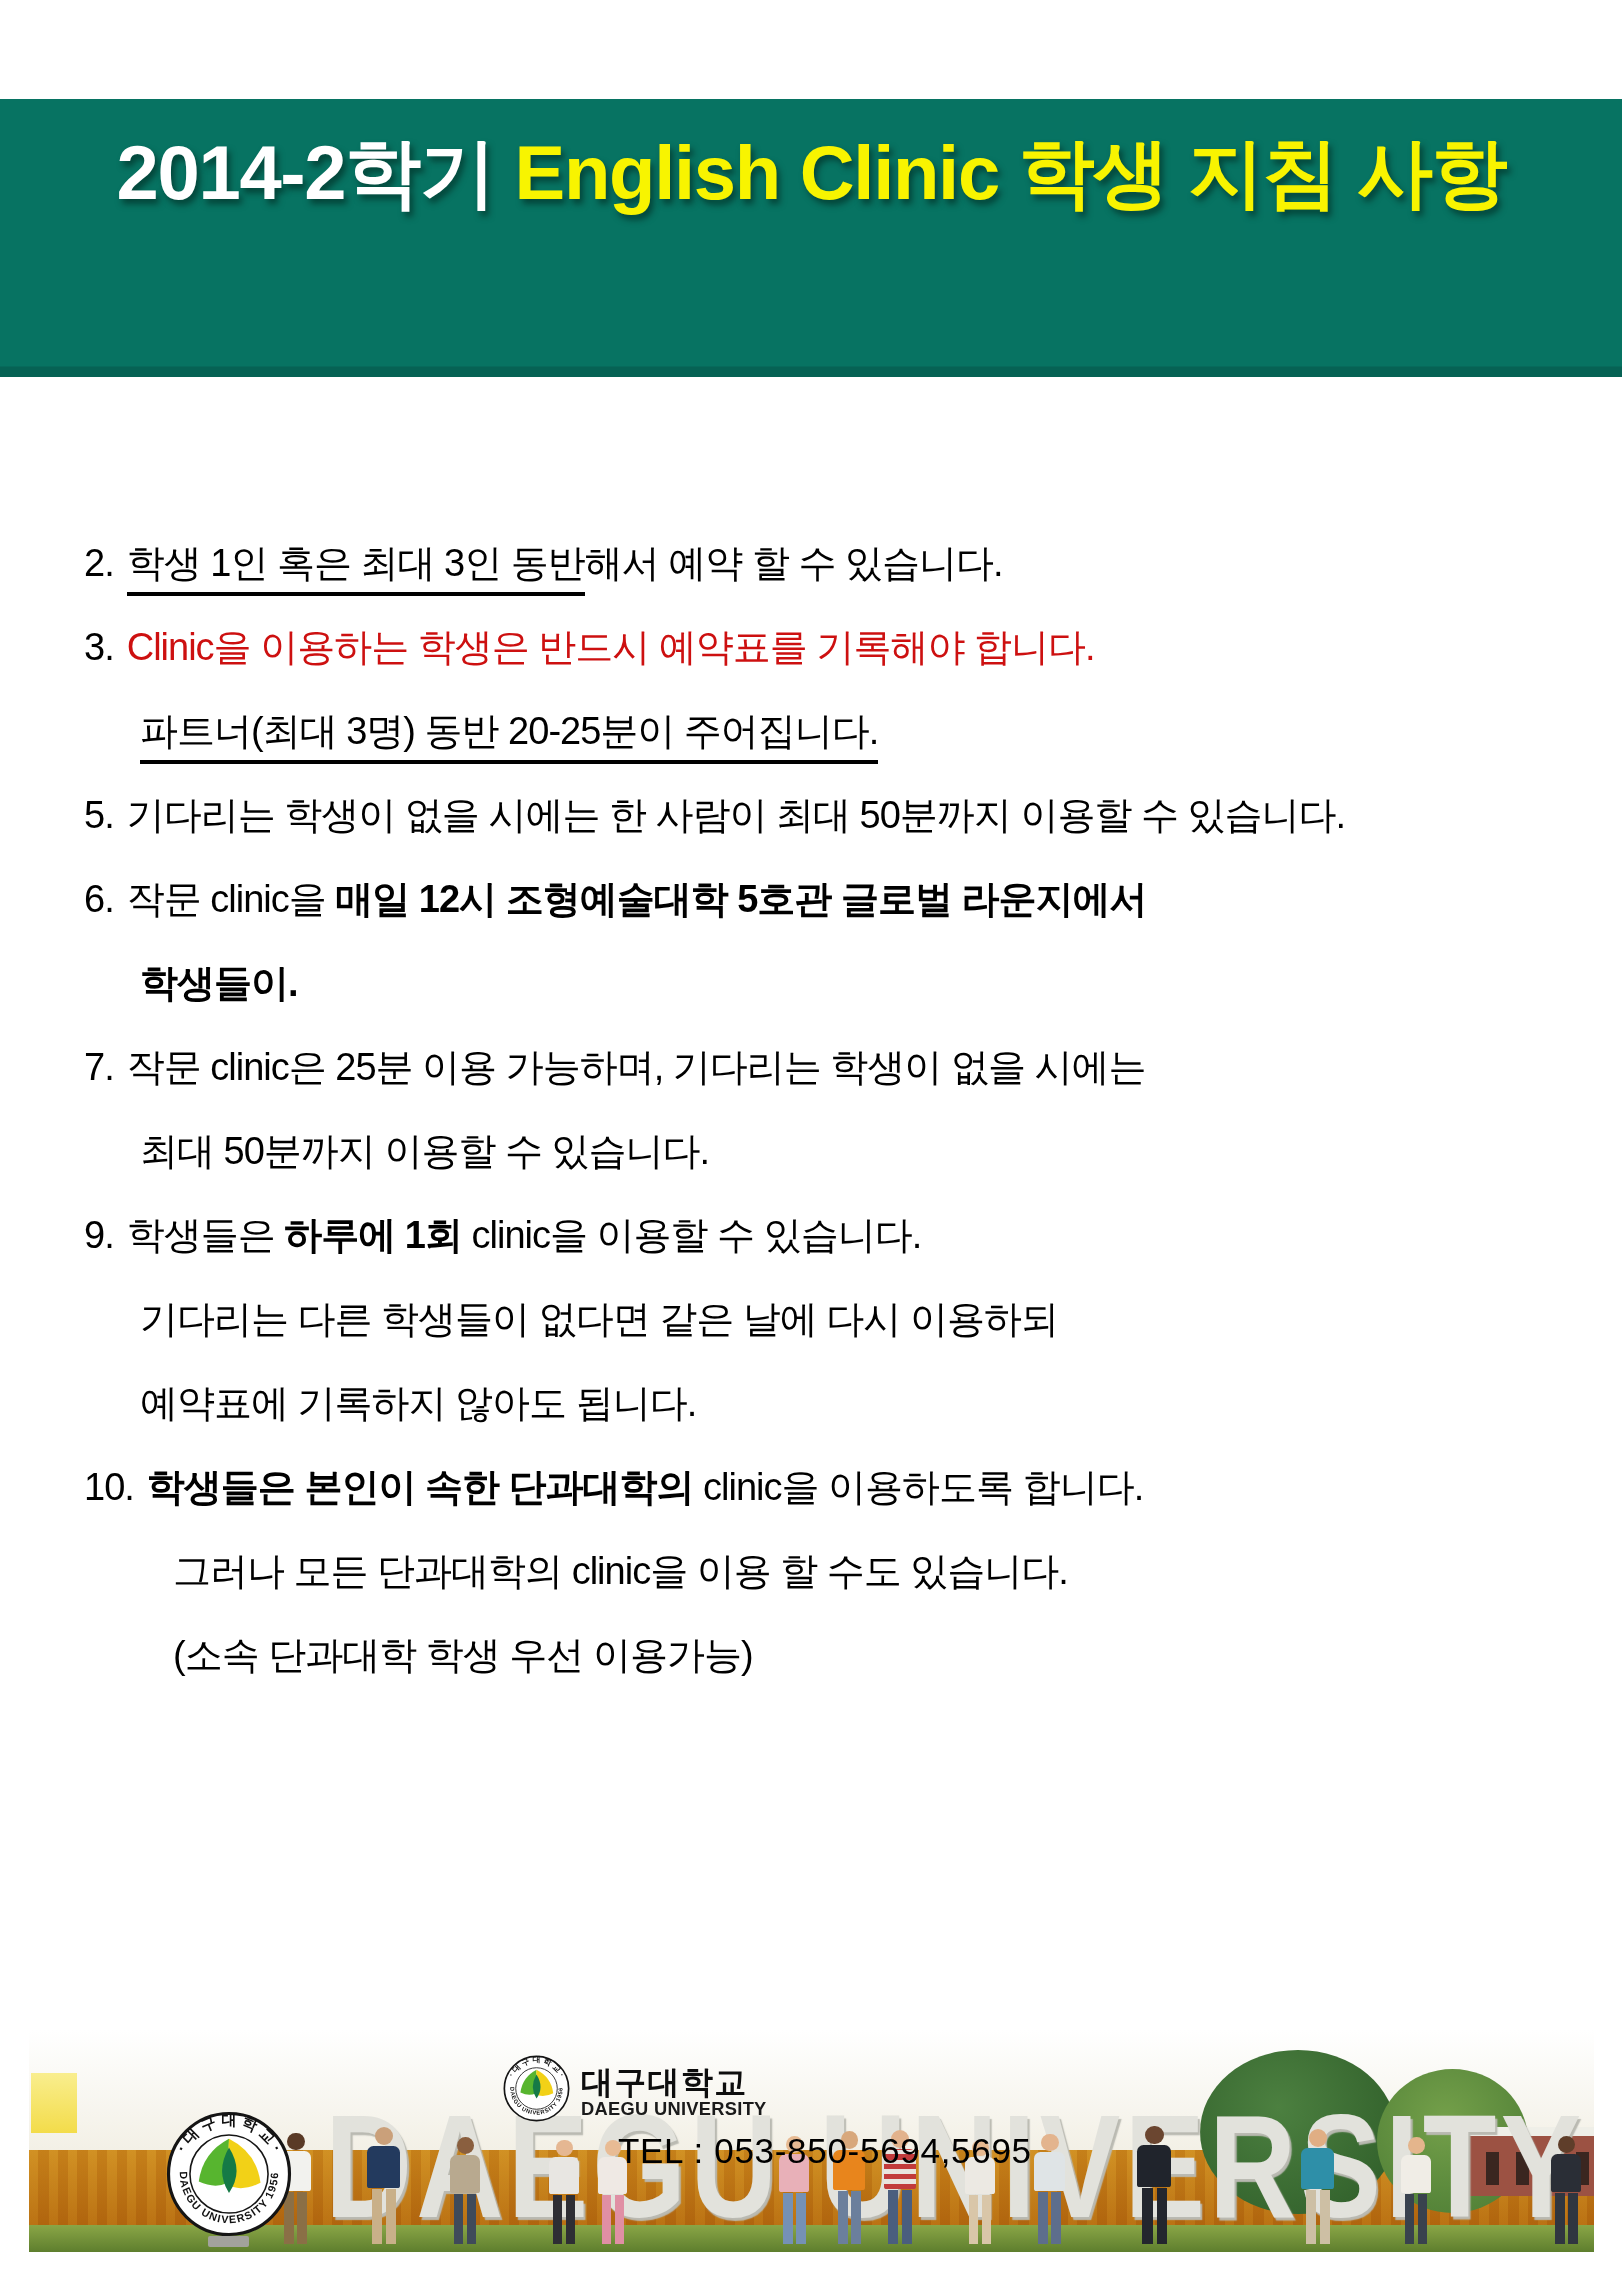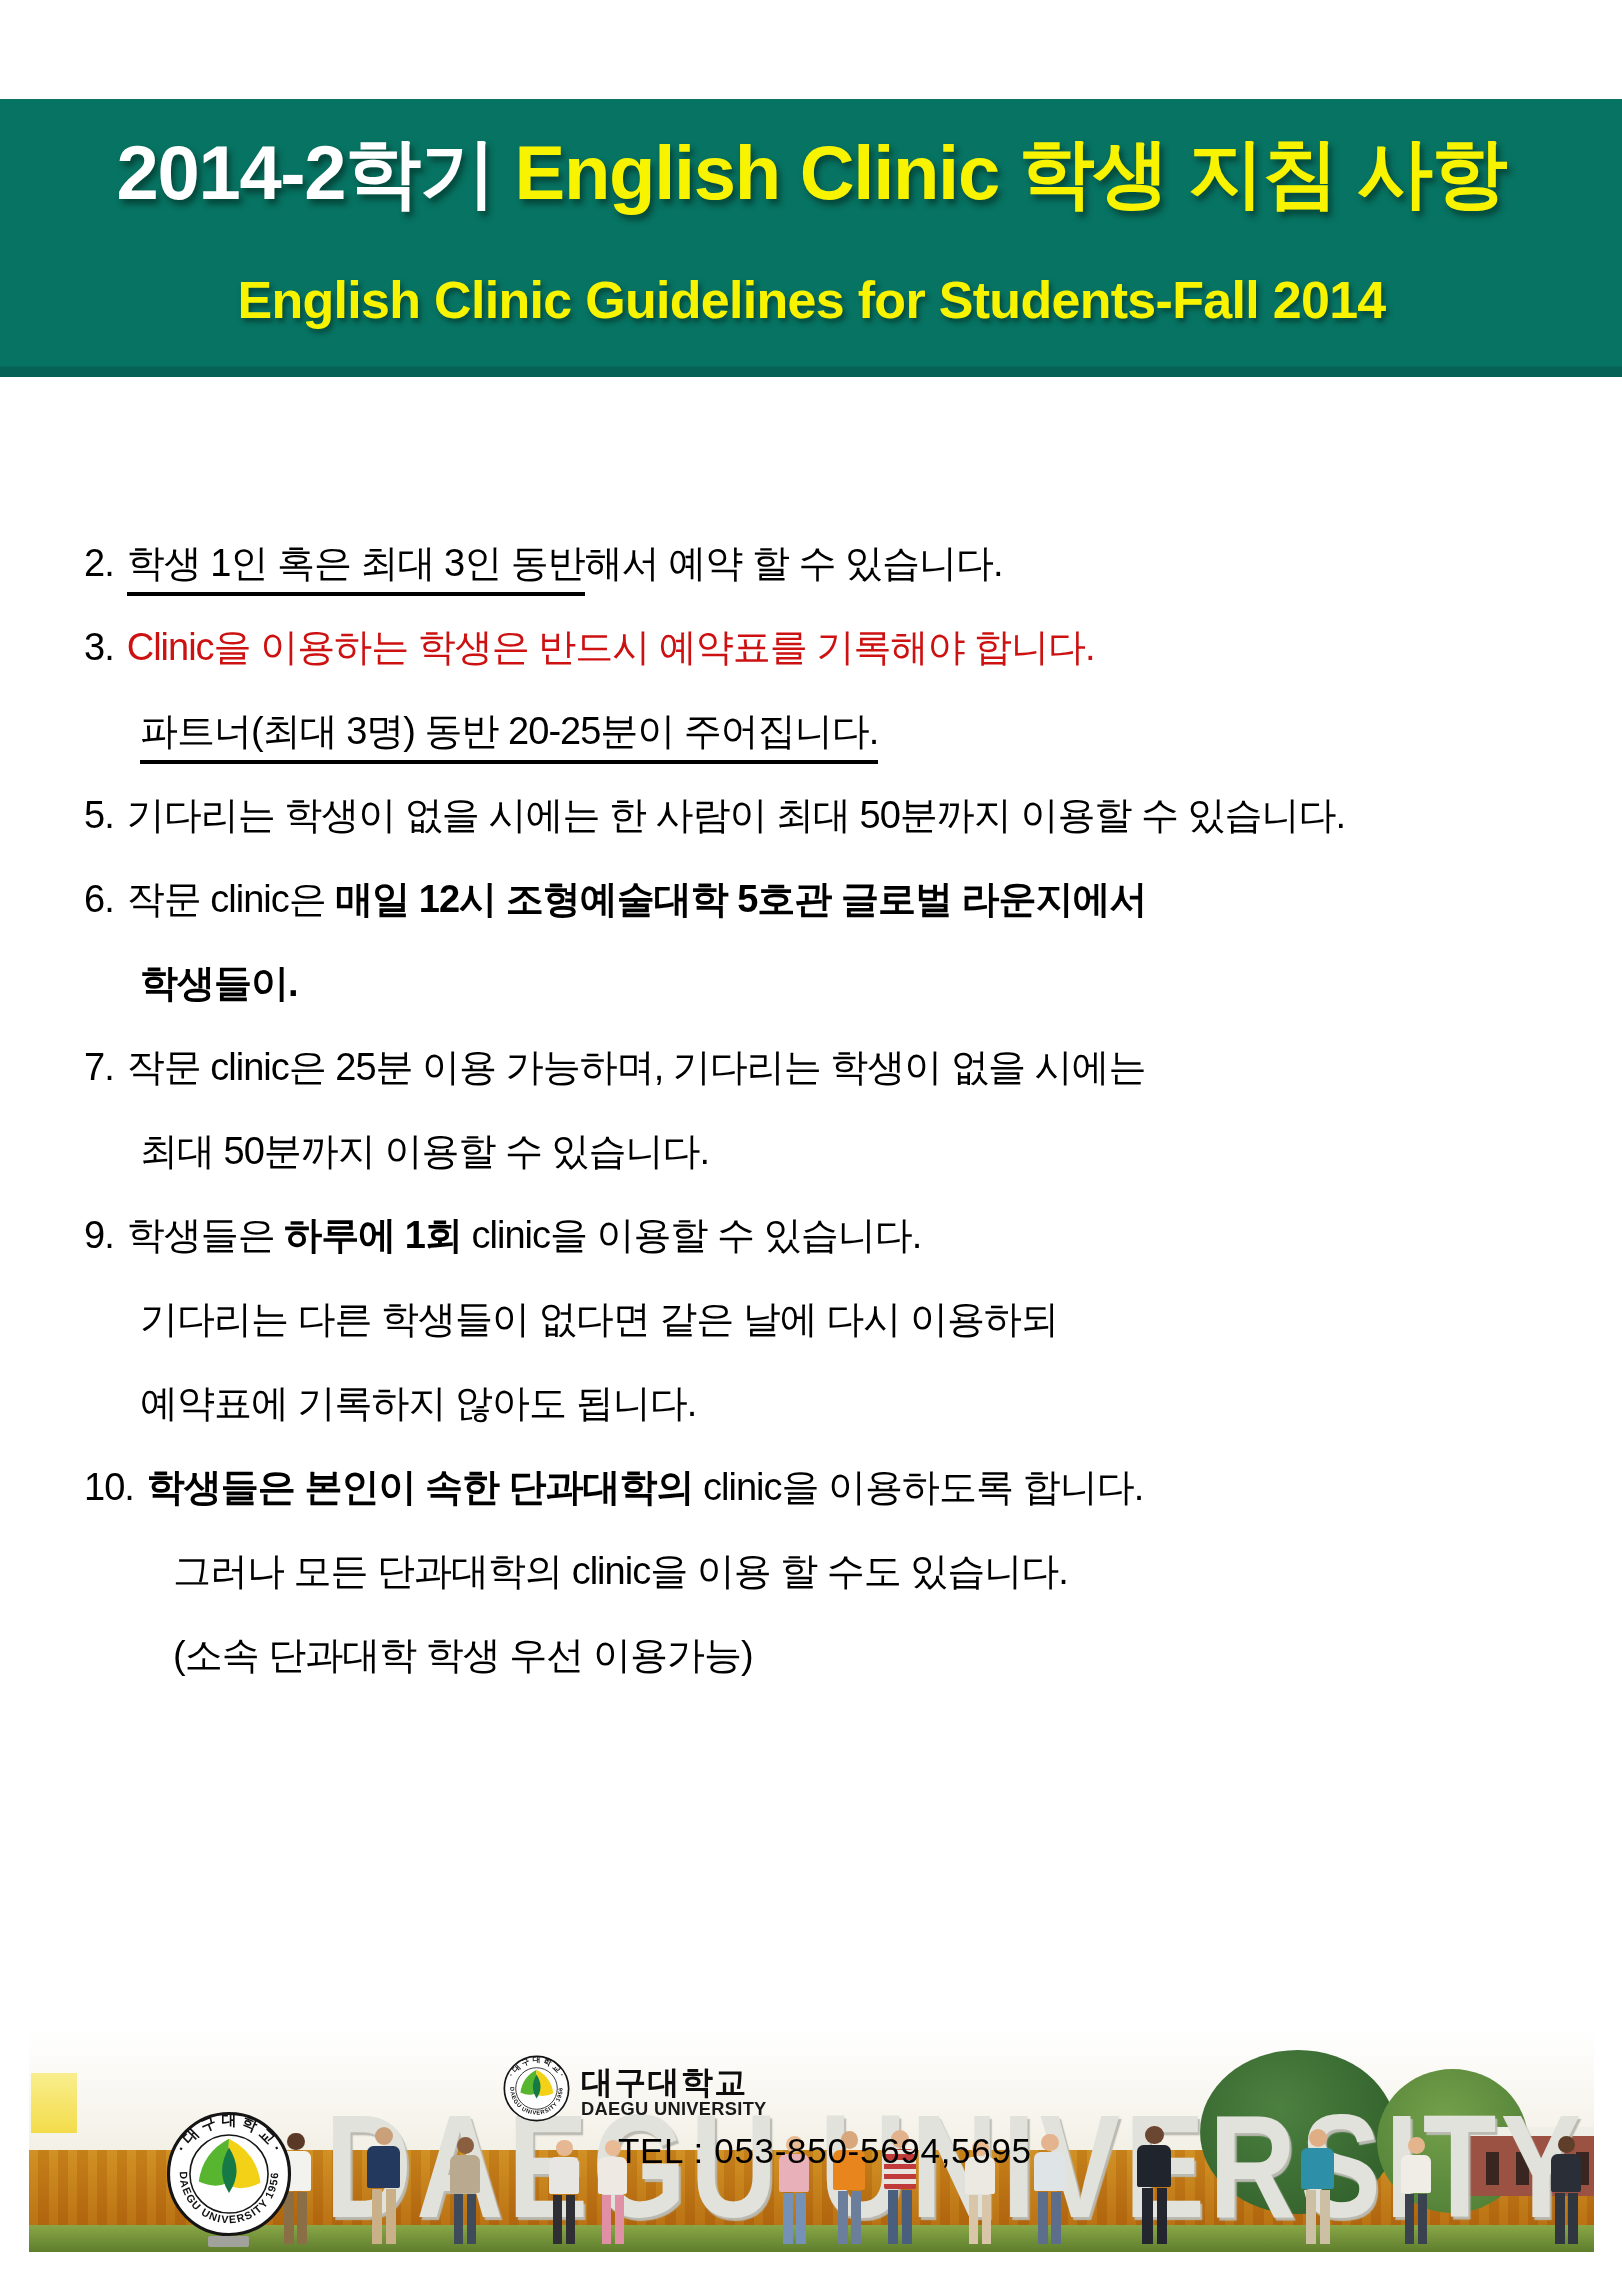--- a/index.html
+++ b/index.html
@@ -69,29 +69,28 @@
 </style>
 </head>
 <body>
 
 <div class="page">
 
   <div class="banner">
     <div class="banner-line1">
       <span class="t-white">2014-2학기</span><span class="t-yellow"> English Clinic 학생 지침 사항</span>
     </div>
-    <div class="banner-line2">English Clinic Guidelines for Students-Fall 2014</div>
   </div>
 
   <div class="guidelines">
       <div class="g-line"><span class="g-num">2.</span><span class="seg-u">학생 1인 혹은 최대 3인 동반</span><span class="seg-n">해서 예약 할 수 있습니다.</span></div>
       <div class="g-line"><span class="g-num">3.</span><span class="seg-r">Clinic을 이용하는 학생은 반드시 예약표를 기록해야 합니다.</span></div>
       <div class="g-line cont"><span class="seg-u">파트너(최대 3명) 동반 20-25분이 주어집니다.</span></div>
       <div class="g-line"><span class="g-num">5.</span><span class="seg-n">기다리는 학생이 없을 시에는 한 사람이 최대 50분까지 이용할 수 있습니다.</span></div>
-      <div class="g-line"><span class="g-num">6.</span><span class="seg-n">작문 clinic은 </span><span class="seg-b">매일 12시  조형예술대학 5호관 글로벌 라운지에서</span></div>
+      <div class="g-line"><span class="g-num">6.</span><span class="seg-n">작문 clinic을 </span><span class="seg-b">매일 12시  조형예술대학 5호관 글로벌 라운지에서</span></div>
       <div class="g-line cont"><span class="seg-b">학생들이.</span></div>
       <div class="g-line"><span class="g-num">7.</span><span class="seg-n">작문 clinic은 25분 이용 가능하며, 기다리는 학생이 없을 시에는</span></div>
       <div class="g-line cont"><span class="seg-n">최대 50분까지 이용할 수 있습니다.</span></div>
       <div class="g-line"><span class="g-num">9.</span><span class="seg-n">학생들은 </span><span class="seg-b">하루에 1회</span><span class="seg-n"> clinic을 이용할 수 있습니다.</span></div>
       <div class="g-line cont"><span class="seg-n">기다리는 다른 학생들이 없다면 같은 날에 다시 이용하되</span></div>
       <div class="g-line cont"><span class="seg-n">예약표에 기록하지 않아도 됩니다.</span></div>
       <div class="g-line"><span class="g-num">10.</span><span class="seg-b">학생들은 본인이 속한 단과대학의</span><span class="seg-n"> clinic을 이용하도록 합니다.</span></div>
       <div class="g-line cont deep"><span class="seg-n">그러나 모든 단과대학의 clinic을 이용 할 수도 있습니다.</span></div>
       <div class="g-line cont deep"><span class="seg-n">(소속 단과대학 학생 우선 이용가능)</span></div>
     </div>

